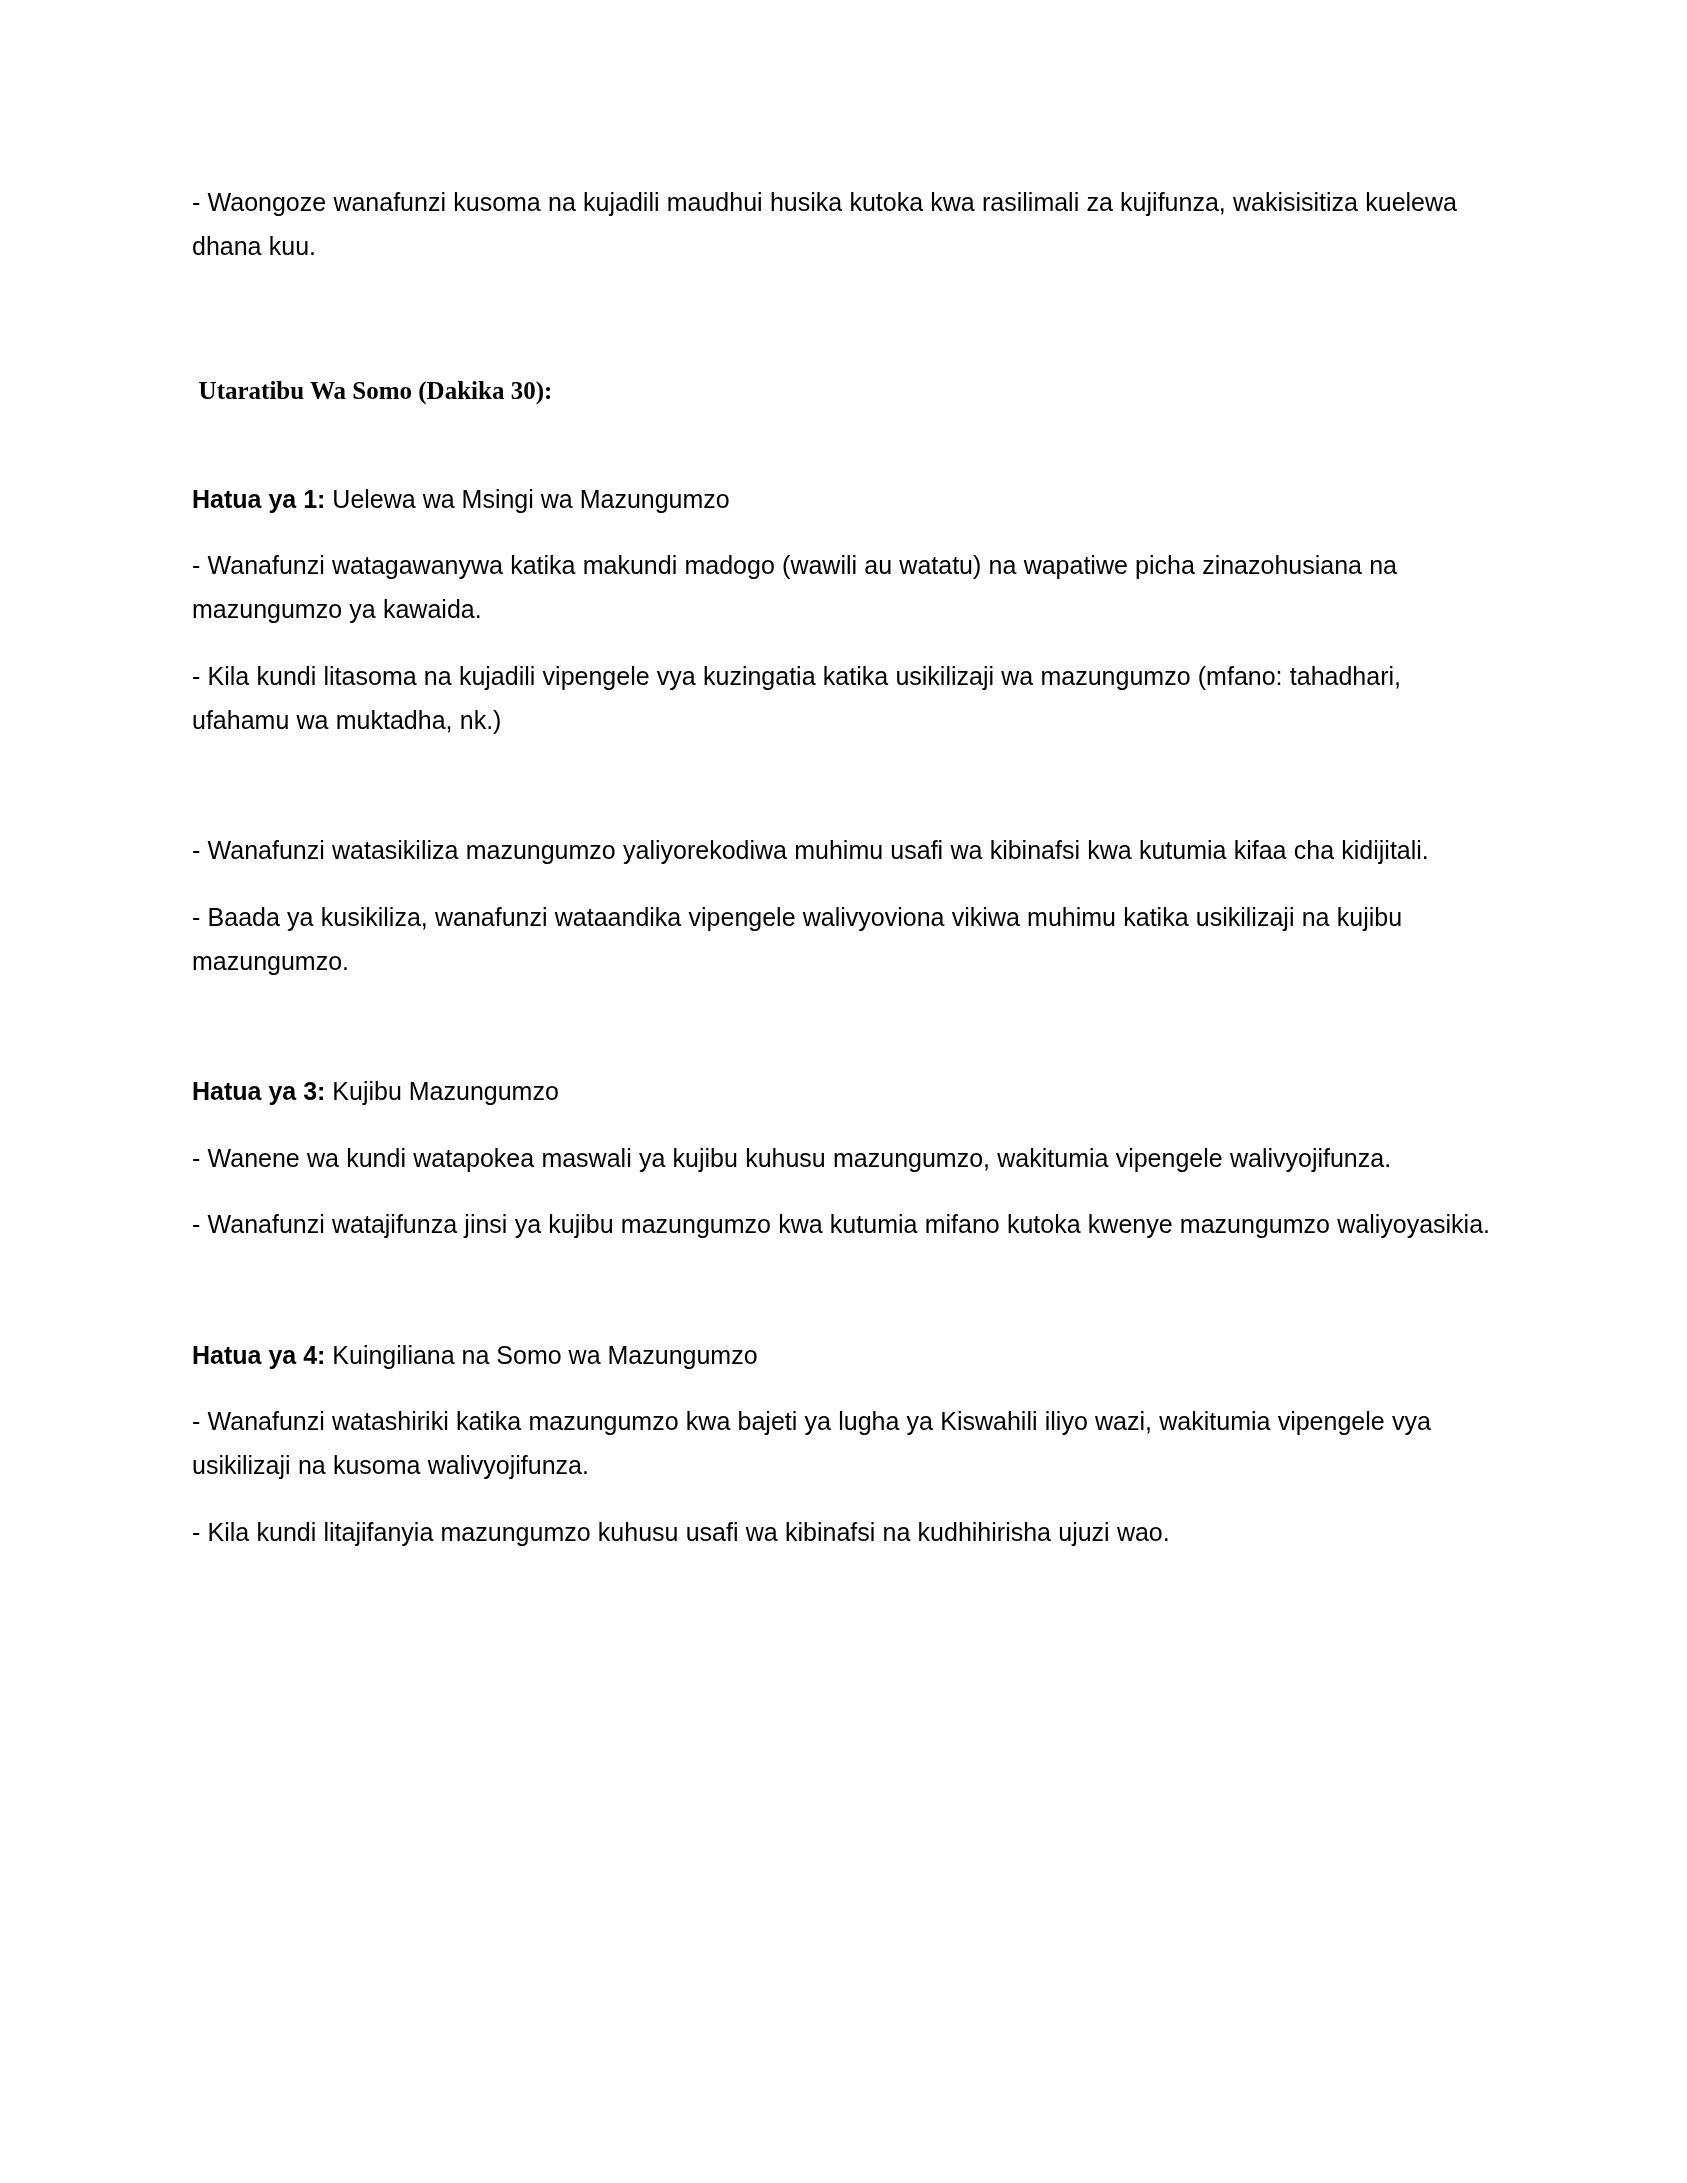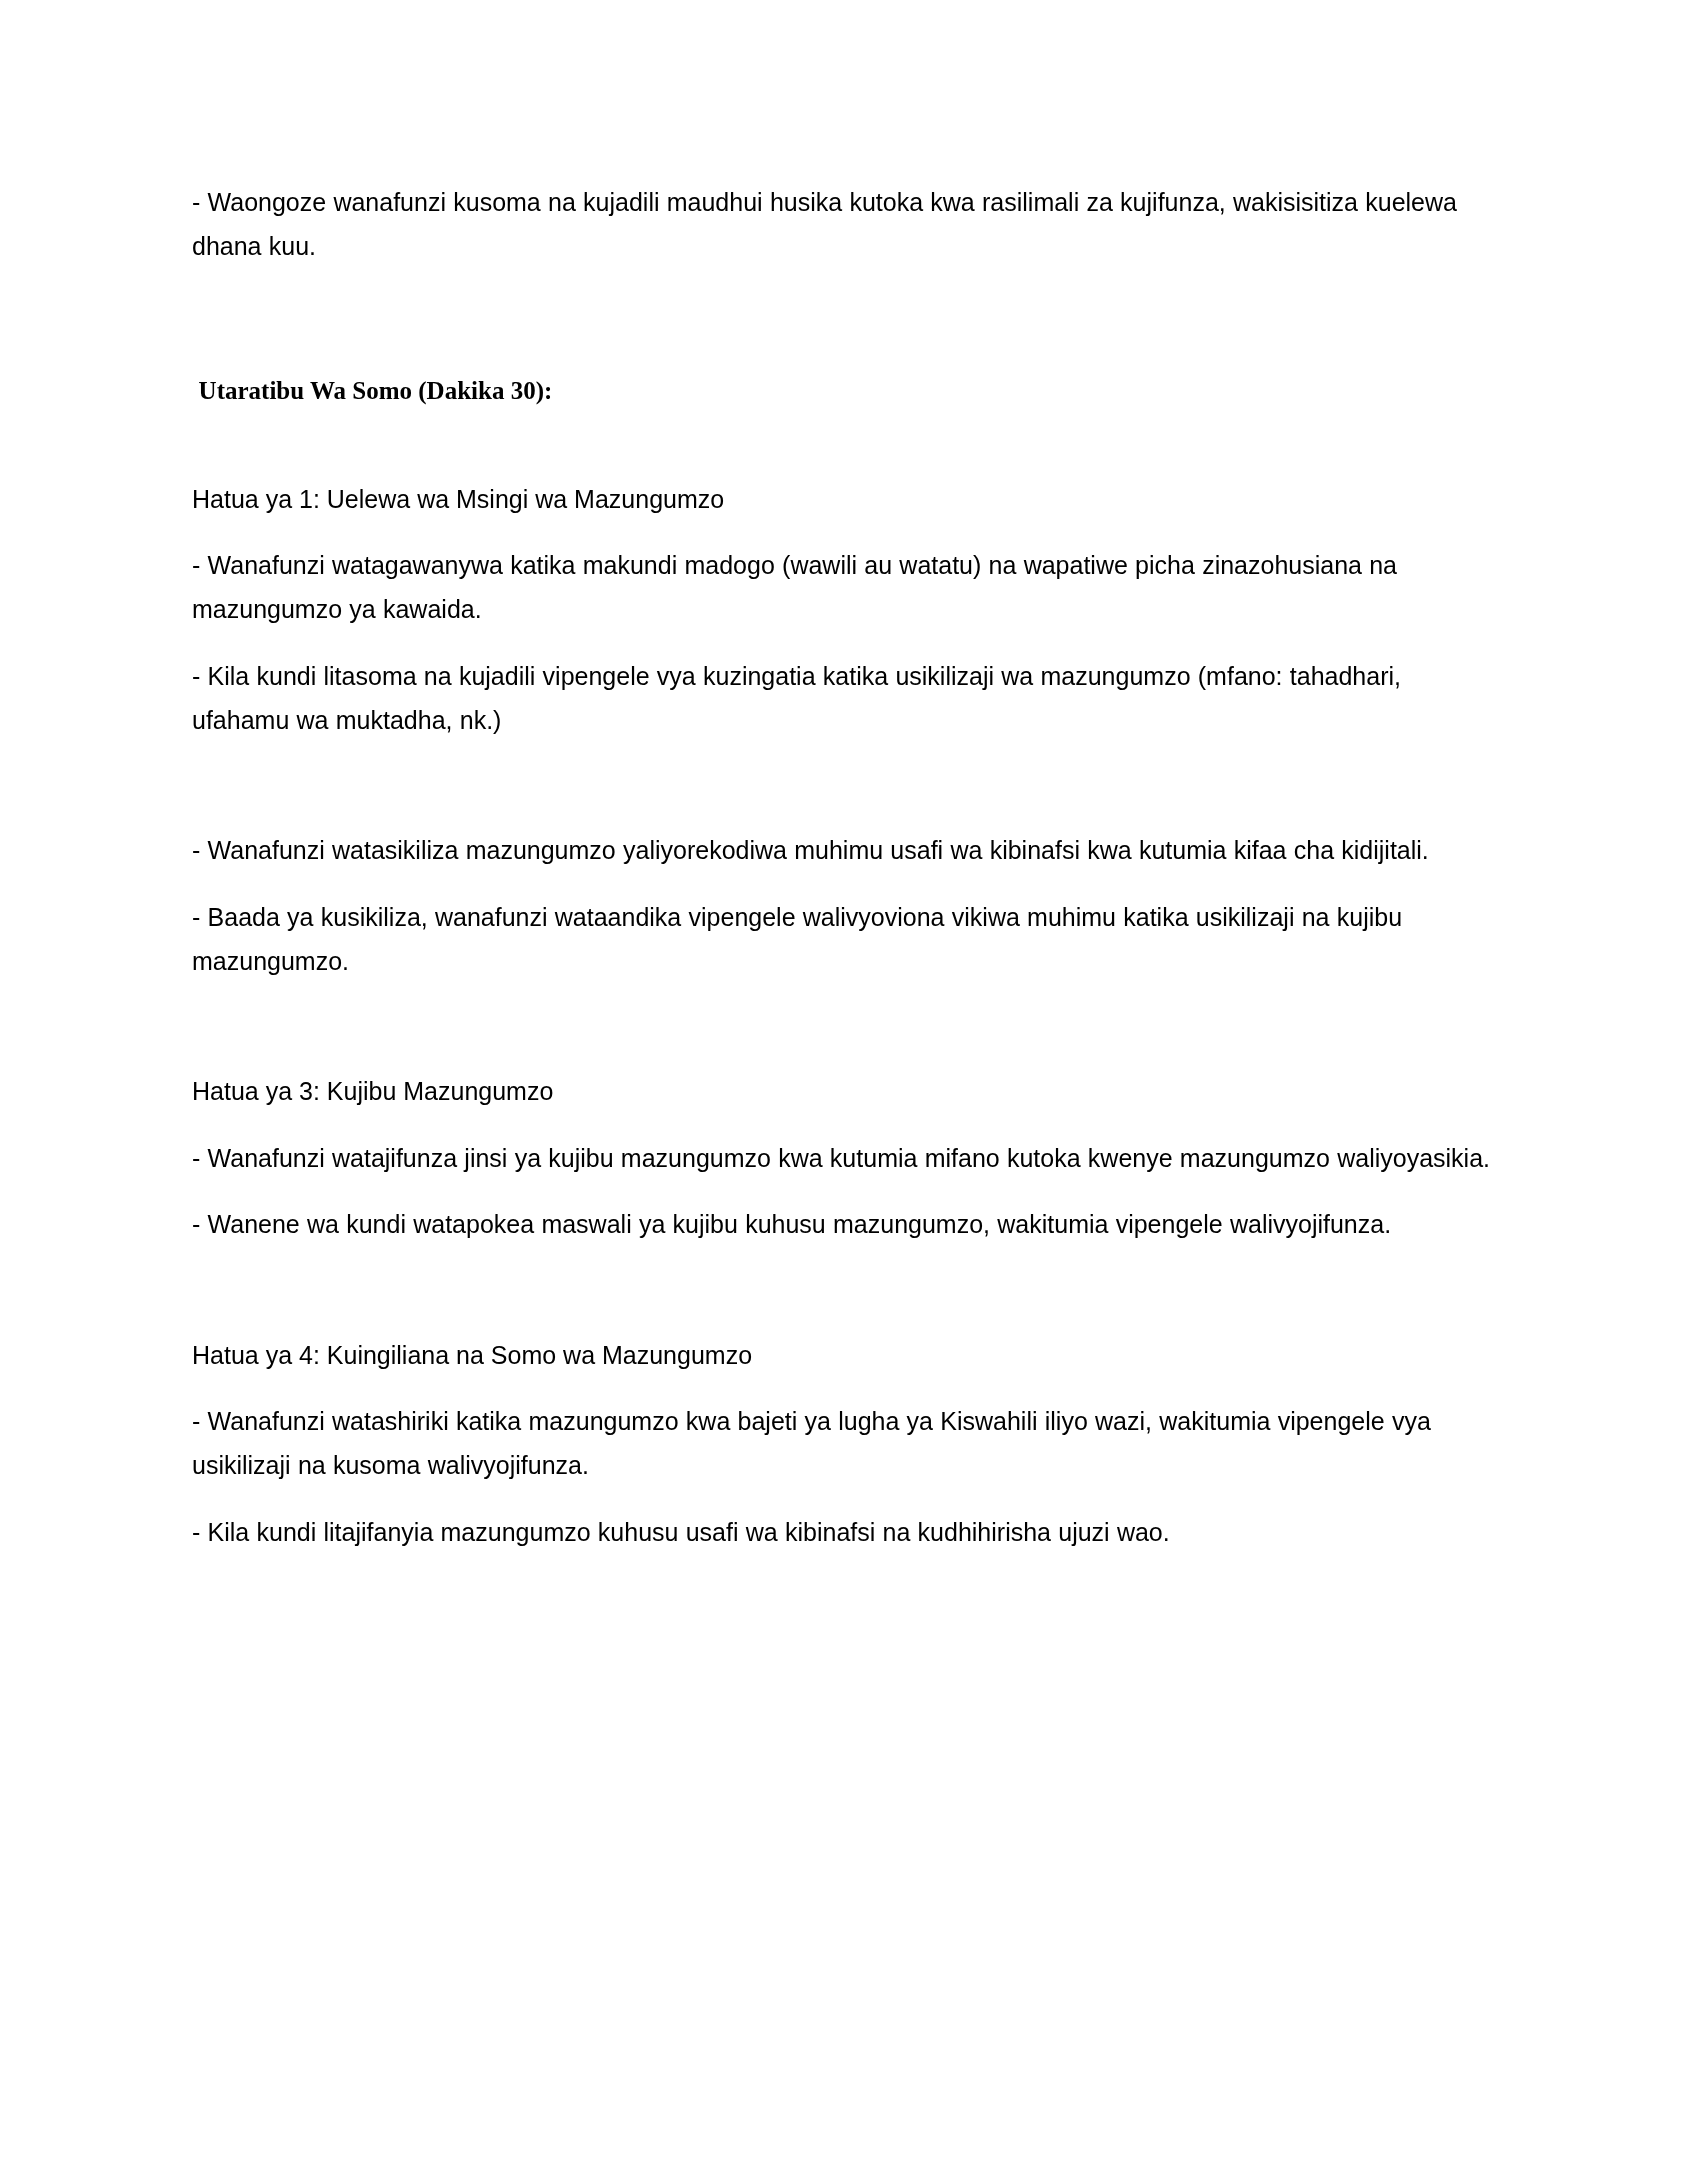--- a/index.html
+++ b/index.html
@@ -42,21 +42,21 @@
     color: #000000;
     margin: 0;
   }
   .step-title {
     font-size: 25px;
     line-height: 44px;
     color: #000000;
     margin: 0 0 22.5px 0;
   }
   .step-title .lead {
-    font-weight: normal;
+    font-weight: bold;
   }
   .spacer-lg {
     height: 78px;
   }
   .spacer-md {
     height: 64px;
   }
   .heading-indent {
     padding-left: 6.6px;
     font-family: Liberation Serif, serif;
@@ -85,22 +85,22 @@
     <div class="spacer-md"></div>
 
     <p class="para">- Wanafunzi watasikiliza mazungumzo yaliyorekodiwa muhimu usafi wa kibinafsi kwa kutumia kifaa cha kidijitali.</p>
     <p class="para">- Baada ya kusikiliza, wanafunzi wataandika vipengele walivyoviona vikiwa muhimu katika usikilizaji na kujibu mazungumzo.</p>
 
     <div class="spacer-md"></div>
 
     <p class="step-title">
       <span class="lead">Hatua ya 3:</span><span> Kujibu Mazungumzo</span>
     </p>
+    <p class="para">- Wanene wa kundi watapokea maswali ya kujibu kuhusu mazungumzo, wakitumia vipengele walivyojifunza.</p>
     <p class="para">- Wanafunzi watajifunza jinsi ya kujibu mazungumzo kwa kutumia mifano kutoka kwenye mazungumzo waliyoyasikia.</p>
-    <p class="para">- Wanene wa kundi watapokea maswali ya kujibu kuhusu mazungumzo, wakitumia vipengele walivyojifunza.</p>
 
     <div class="spacer-md"></div>
 
     <p class="step-title">
       <span class="lead">Hatua ya 4:</span><span> Kuingiliana na Somo wa Mazungumzo</span>
     </p>
     <p class="para">- Wanafunzi watashiriki katika mazungumzo kwa bajeti ya lugha ya Kiswahili iliyo wazi, wakitumia vipengele vya usikilizaji na kusoma walivyojifunza.</p>
     <p class="para">- Kila kundi litajifanyia mazungumzo kuhusu usafi wa kibinafsi na kudhihirisha ujuzi wao.</p>
 
   </div>

